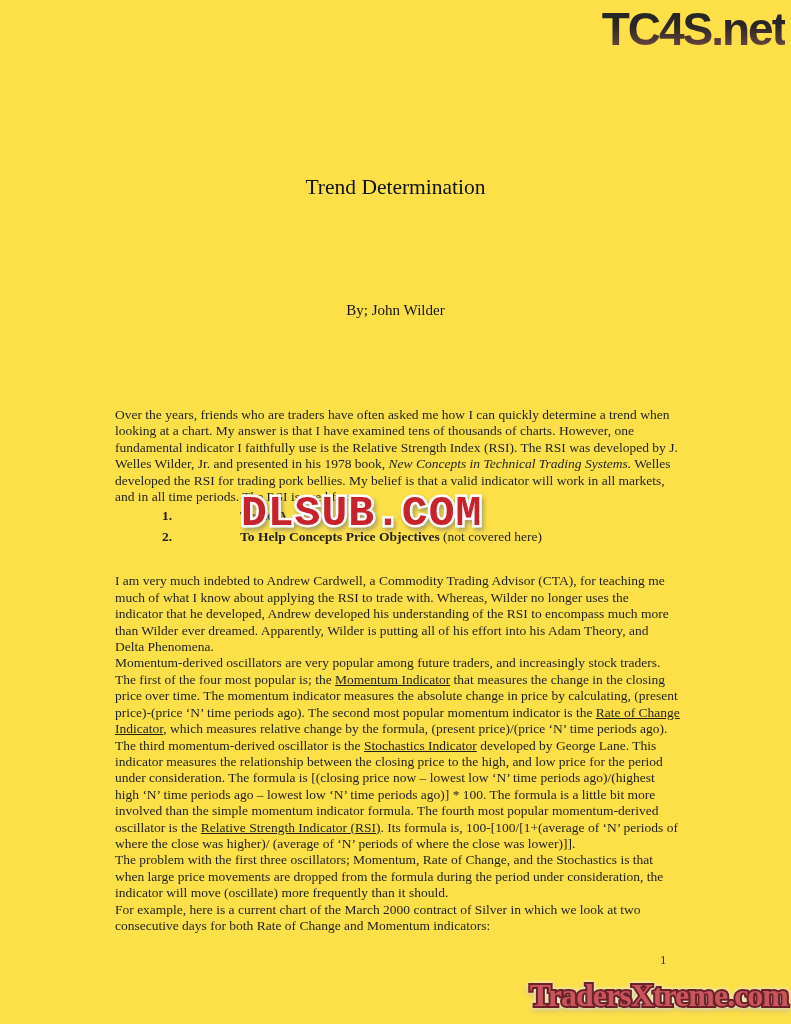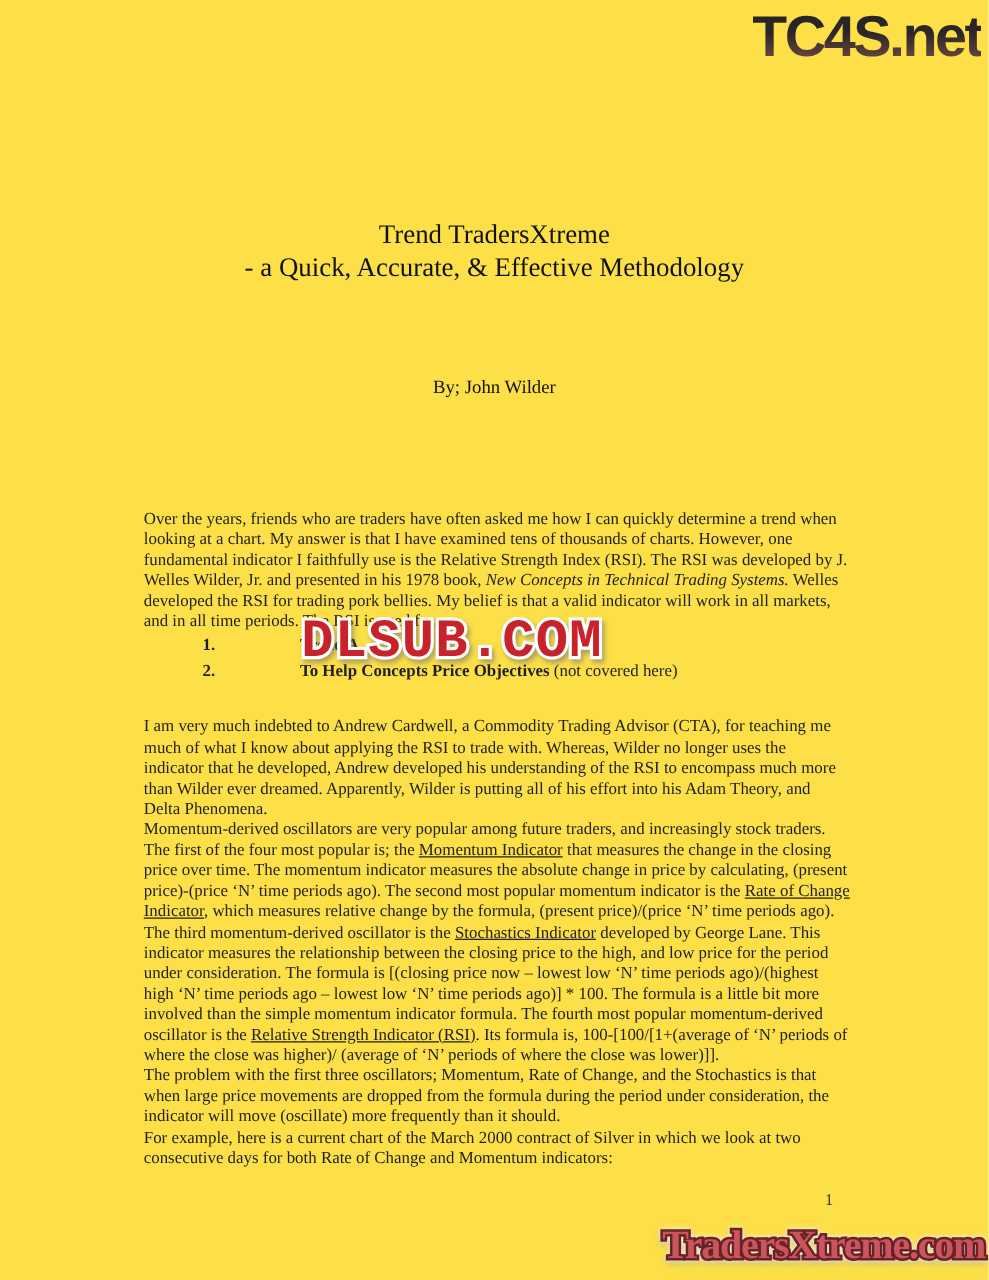--- a/index.html
+++ b/index.html
@@ -74,22 +74,21 @@
   }
 </style>
 </head>
 <body>
 
 <div class="page">
 
   <div class="tc4s-logo">TC4S.net</div>
 
   <div class="doc-title">
-    <div>Trend TradersXtreme</div>
-    <div>- a Quick, Accurate, &amp; Effective Methodology</div>
+    <div>Trend Determination</div>
   </div>
 
   <div class="byline">By; John Wilder</div>
 
   <div class="body-col">
 
     <p class="p1"><span>Over the years, friends who are traders have often asked me how I can quickly determine a trend when looking at a chart. My answer is that I have examined tens of thousands of charts. However, one fundamental indicator I faithfully use is the Relative Strength Index (RSI). The RSI was developed by J. Welles Wilder, Jr. and presented in his 1978 book, </span><span class="run-italic">New Concepts in Technical Trading Systems.</span><span> Welles developed the RSI for trading pork bellies. My belief is that a valid indicator will work in all markets, and in all time periods.  The RSI is used for:</span></p>
 
     <div class="numbered-list">
       <div class="list-row">

